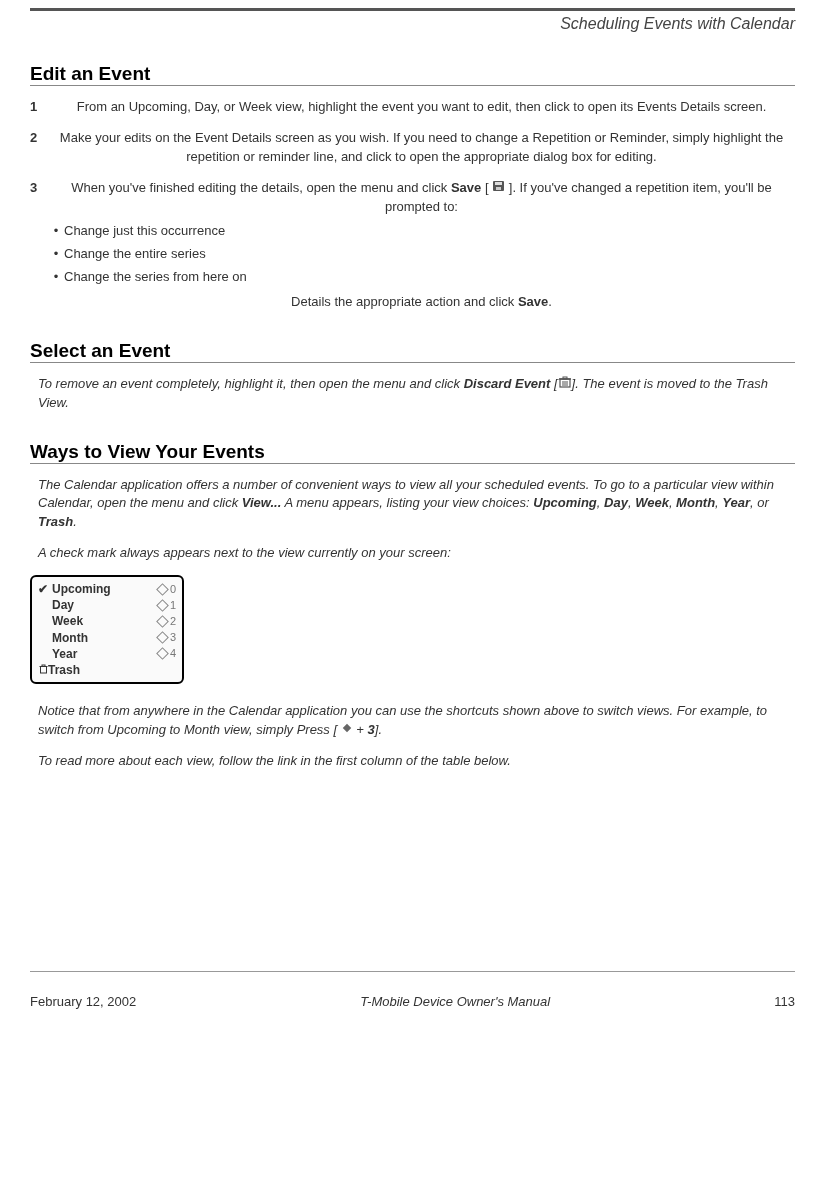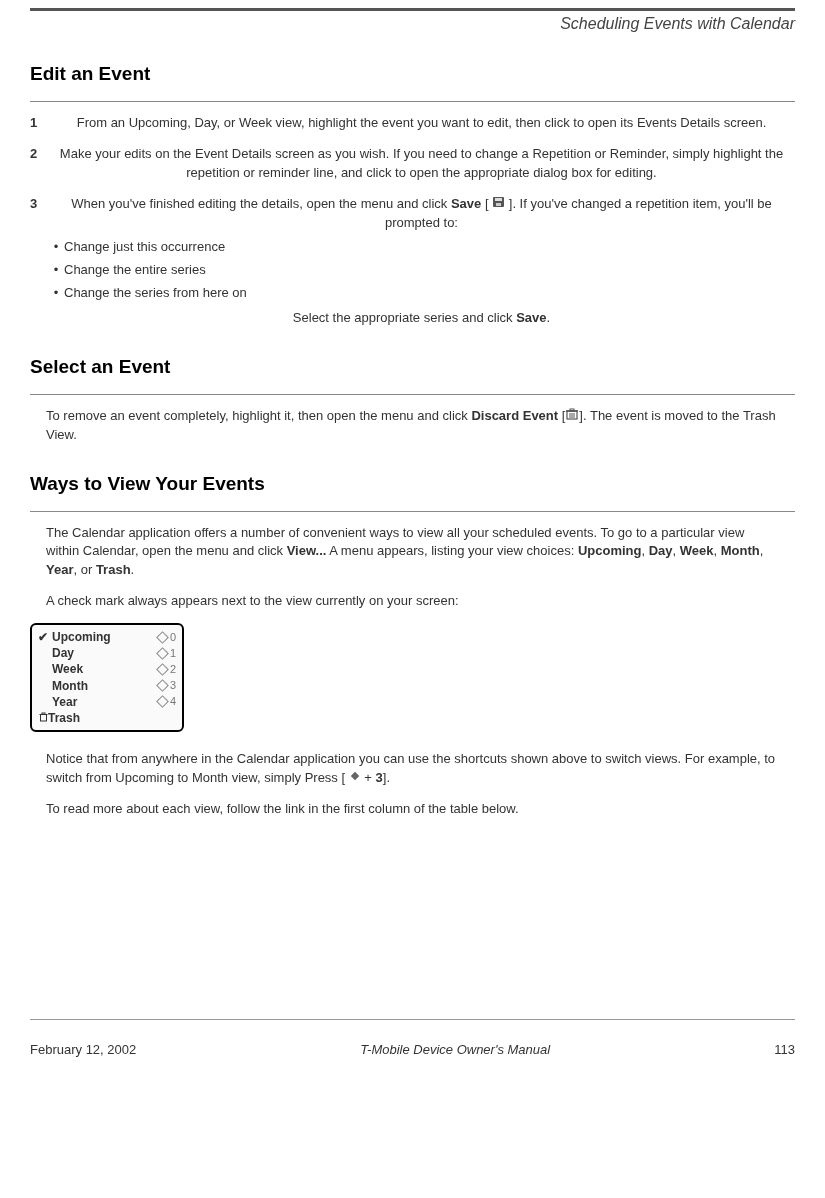--- a/index.html
+++ b/index.html
@@ -25,21 +25,21 @@
       font-size: 16px;
       color: #444;
       margin: 4px 0 30px 0;
     }
     h2 {
       font-family: Arial, Helvetica, sans-serif;
       font-weight: bold;
       font-size: 19px;
       color: #000;
       margin: 28px 0 8px 0;
-      padding-bottom: 16px;
+      padding-bottom: 0;
       border-bottom: 1px solid #888;
     }
     .ol-step {
       display: flex;
       margin: 12px 0;
       line-height: 1.45;
     }
     .ol-num {
       font-family: Arial, Helvetica, sans-serif;
       font-weight: bold;
@@ -55,22 +55,23 @@
     }
     .subitem {
       display: flex;
       margin: 4px 0;
     }
     .bullet {
       width: 16px;
       flex-shrink: 0;
     }
     p {
-      margin: 12px 16px;
+      margin: 12px 8px;
       line-height: 1.45;
+      font-style: italic;
     }
     .icon-inline {
       display: inline-block;
       vertical-align: middle;
     }
     .menu-box {
       border: 2px solid #000;
       border-radius: 6px;
       width: 138px;
       padding: 4px 6px;
@@ -164,21 +165,21 @@
           </div>
         <div class="subitem">
             <div class="bullet">•</div>
             <div>Change the entire series</div>
           </div>
         <div class="subitem">
             <div class="bullet">•</div>
             <div>Change the series from here on</div>
           </div>
       </div>
-      <span>Select the appropriate series and click </span><strong>Save</strong><span>.</span>
+      <span>Details the appropriate action and click </span><strong>Save</strong><span>.</span>
     </div>
   </div>
 
   <h2>Select an Event</h2>
 
   <p>
     <span>To remove an event completely, highlight it, then open the menu and click </span><strong>Discard Event</strong><span> [</span><span class="icon-inline"><svg width="14" height="12" viewBox="0 0 14 12">
           <rect x="2" y="3" width="10" height="8" fill="none" stroke="#555" stroke-width="1.2"></rect>
           <line x1="1" y1="3" x2="13" y2="3" stroke="#555" stroke-width="1.5"></line>
           <line x1="5" y1="5" x2="5" y2="10" stroke="#555"></line>

